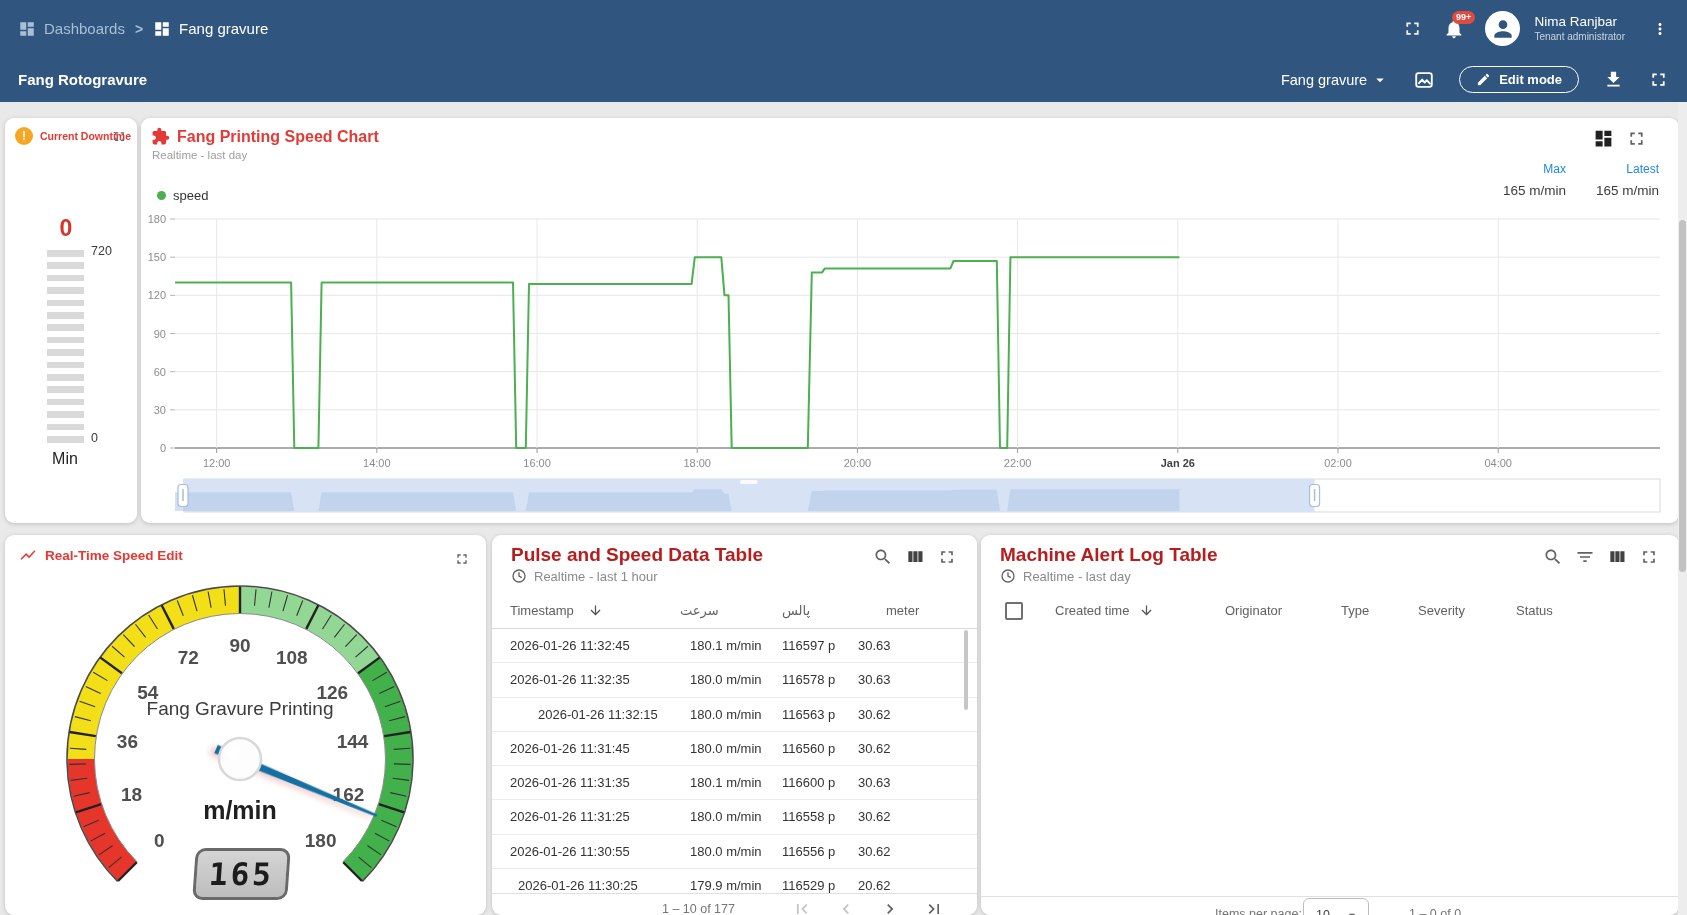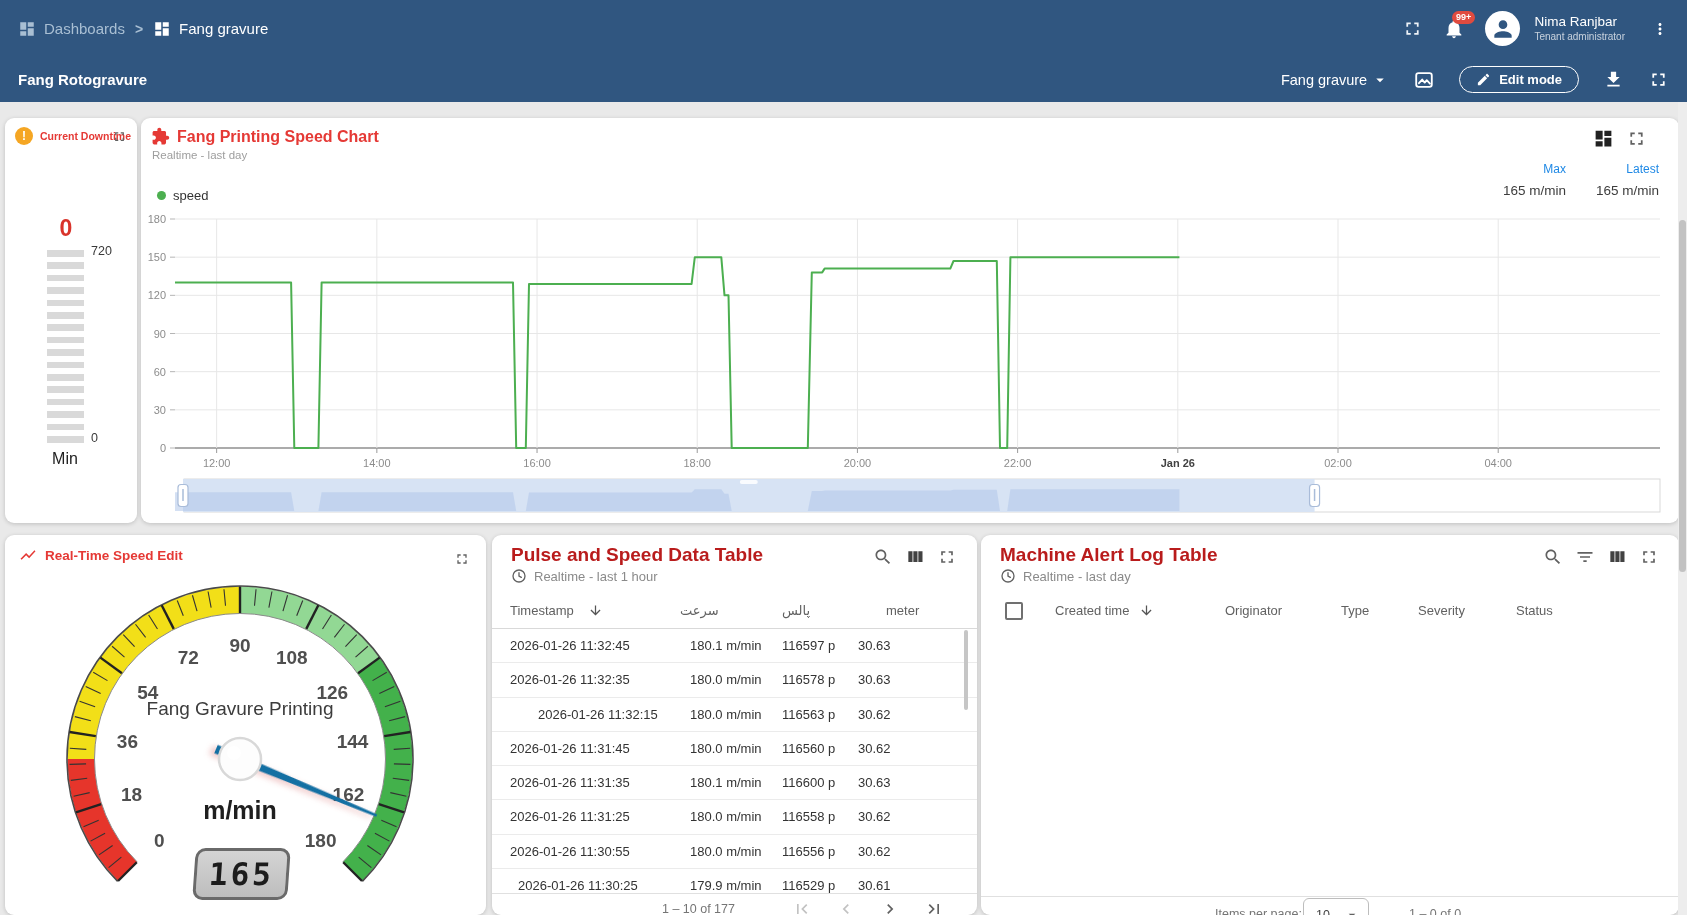--- a/index.html
+++ b/index.html
@@ -483,21 +483,21 @@
         <div class="p-row">
           <span class="p-cell" style="left: 18px;">2026-01-26 11:30:55</span>
           <span class="p-cell" style="left: 198px;">180.0 m/min</span>
           <span class="p-cell" style="left: 290px;">116556 p</span>
           <span class="p-cell" style="left: 366px;">30.62</span>
         </div>
         <div class="p-row">
           <span class="p-cell" style="left: 26px;">2026-01-26 11:30:25</span>
           <span class="p-cell" style="left: 198px;">179.9 m/min</span>
           <span class="p-cell" style="left: 290px;">116529 p</span>
-          <span class="p-cell" style="left: 366px;">30.61</span>
+          <span class="p-cell" style="left: 366px;">20.62</span>
         </div>
       </div>
     <div class="mini-scroll" style="left:472px; top:95px; height:80px;"></div>
 
     <div class="footer-line" style="top:358px;"></div>
     <div style="position:absolute; left:0; top:360px; width:100%; height:28px; display:flex; align-items:center;">
       <span class="pg-text" style="position:absolute; left:170px;">1 – 10 of 177</span>
       <span class="icon-btn" style="position:absolute; left:300px;">
           <svg width="20" height="20" viewBox="0 0 24 24" fill="#c2c2c2">
             <path d="M18.41 16.59L13.82 12l4.59-4.59L17 6l-6 6 6 6zM6 6h2v12H6z"></path>

